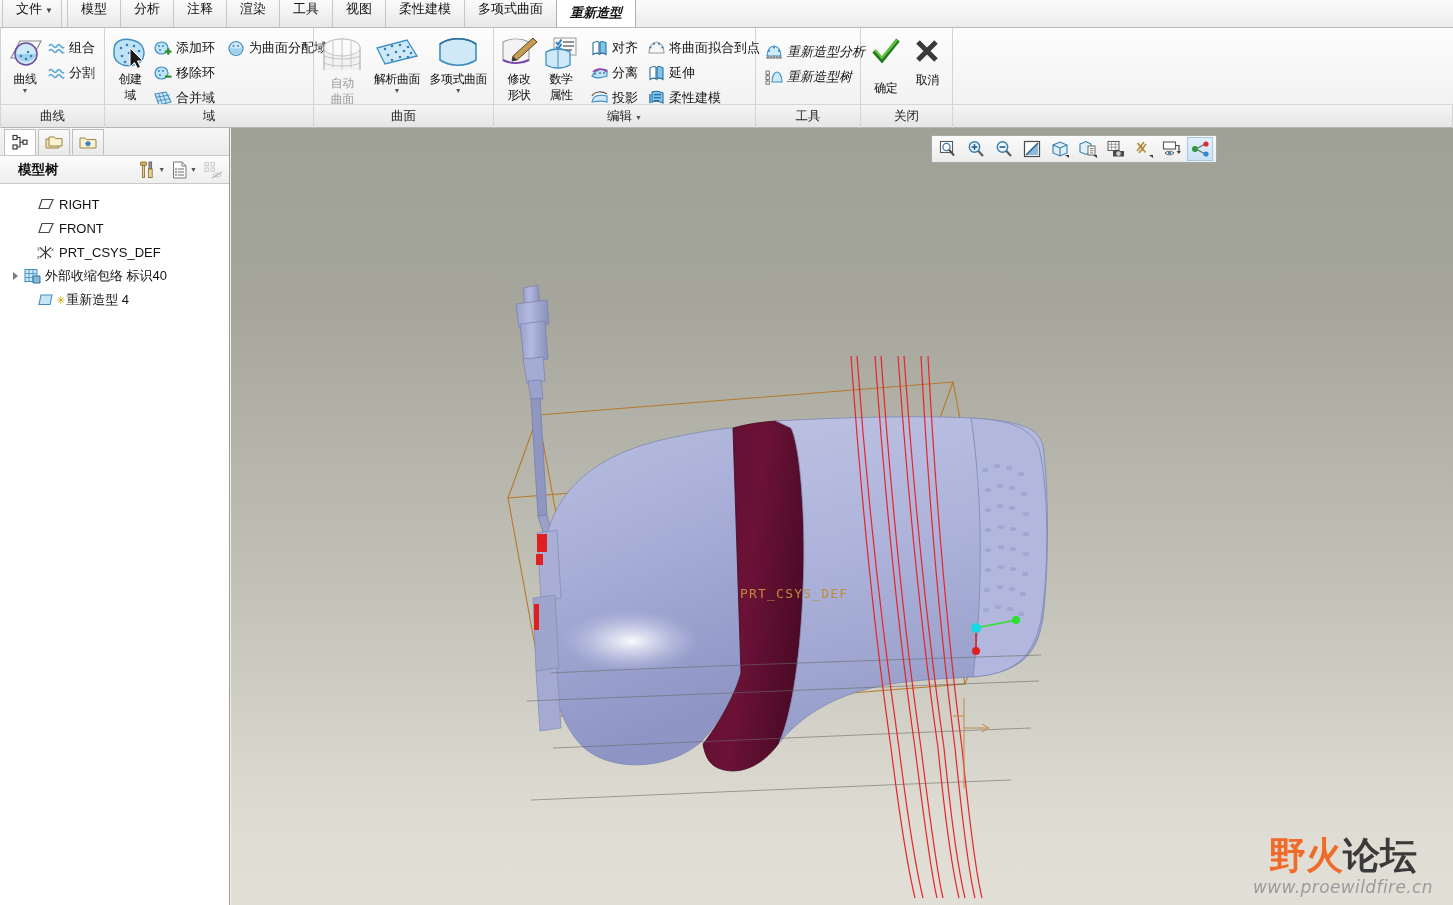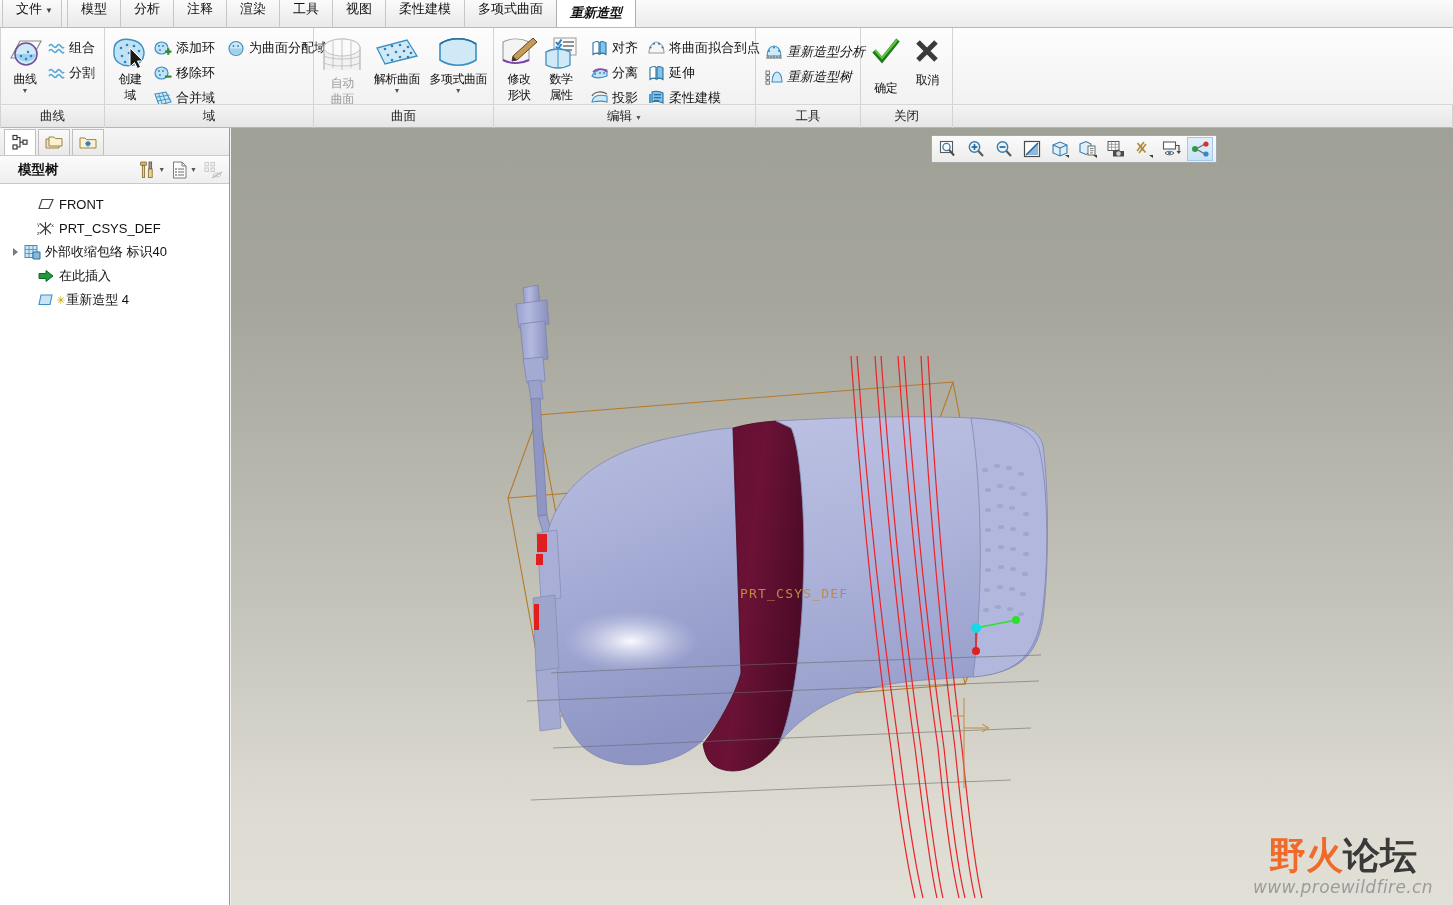--- a/index.html
+++ b/index.html
@@ -672,20 +672,29 @@
               <line x1="8" y1="17" x2="18" y2="11" stroke="#6a6a6a" stroke-width="1.2"></line>
             </svg>
           </span>
         </div>
       </div>
     </div>
 
     <div class="tree">
 
 
+      <div class="tnode ind1">
+        <span class="tw"></span>
+        <span class="tico">
+          <svg width="16" height="12" viewBox="0 0 16 12">
+              <polygon points="4,1.5 15,1.5 11,10.5 1,10.5" fill="none" stroke="#4a4a4a" stroke-width="1.2"></polygon>
+            </svg>
+        </span>
+        <span class="tlbl">RIGHT</span>
+      </div>
 
 
       <div class="tnode ind1">
         <span class="tw"></span>
         <span class="tico">
           <svg width="16" height="12" viewBox="0 0 16 12">
               <polygon points="4,1.5 15,1.5 11,10.5 1,10.5" fill="none" stroke="#4a4a4a" stroke-width="1.2"></polygon>
             </svg>
         </span>
         <span class="tlbl">FRONT</span>
@@ -720,29 +729,20 @@
                 <line x1="1" y1="9.5" x2="13" y2="9.5"></line>
                 <line x1="5" y1="1.5" x2="5" y2="13.5"></line>
                 <line x1="9" y1="1.5" x2="9" y2="13.5"></line>
               </g>
             <path d="M9,8 L16,8 L16,15 L9,15 Z" fill="#8ab8d8" stroke="#2a6f9e" stroke-width="1"></path>
           </svg>
         </span>
         <span class="tlbl">外部收缩包络 标识40</span>
       </div>
 
-      <div class="tnode ind1">
-        <span class="tw"></span>
-        <span class="tico">
-          <svg width="16" height="14" viewBox="0 0 16 14">
-            <path d="M1,4.5 L8,4.5 L8,1.5 L15,7 L8,12.5 L8,9.5 L1,9.5 Z" fill="#1f9a3c" stroke="#0f6a24" stroke-width="1"></path>
-          </svg>
-        </span>
-        <span class="tlbl">在此插入</span>
-      </div>
 
       <div class="tnode ind1">
         <span class="tw"></span>
         <span class="tico">
           <svg width="16" height="14" viewBox="0 0 16 14">
             <polygon points="3,2 14,2 12,11.5 1,11.5" fill="#c9e4f5" stroke="#3c8fc0" stroke-width="1.1"></polygon>
           </svg>
         </span>
         <span class="star">✳</span>
         <span class="tlbl" style="margin-left:0;">重新造型 4</span>

